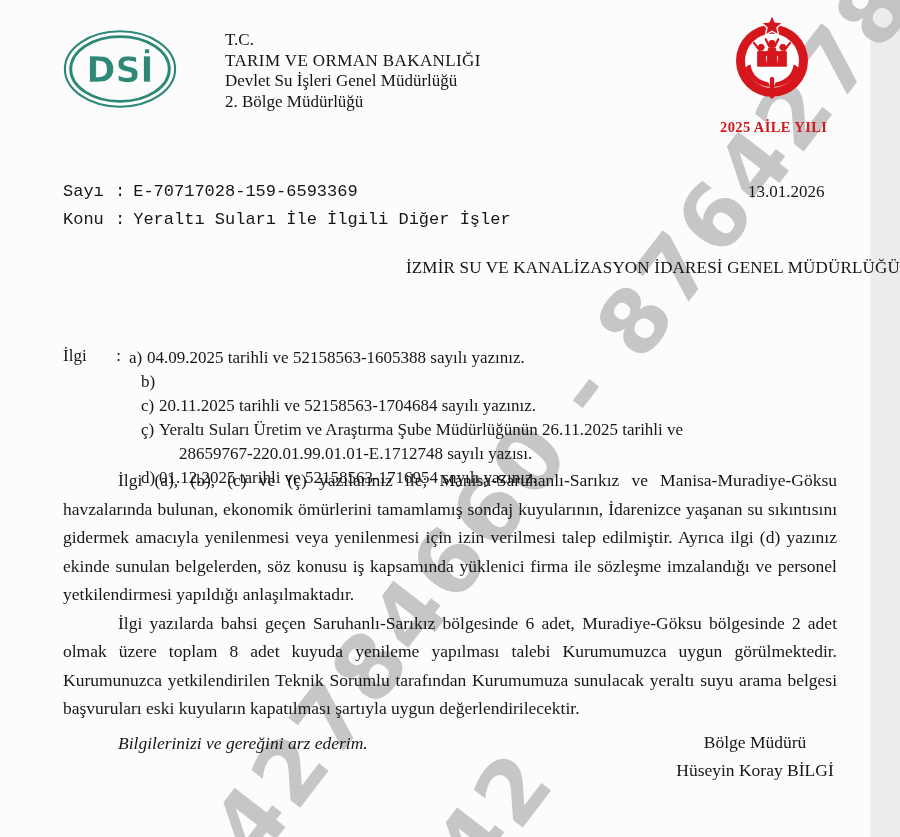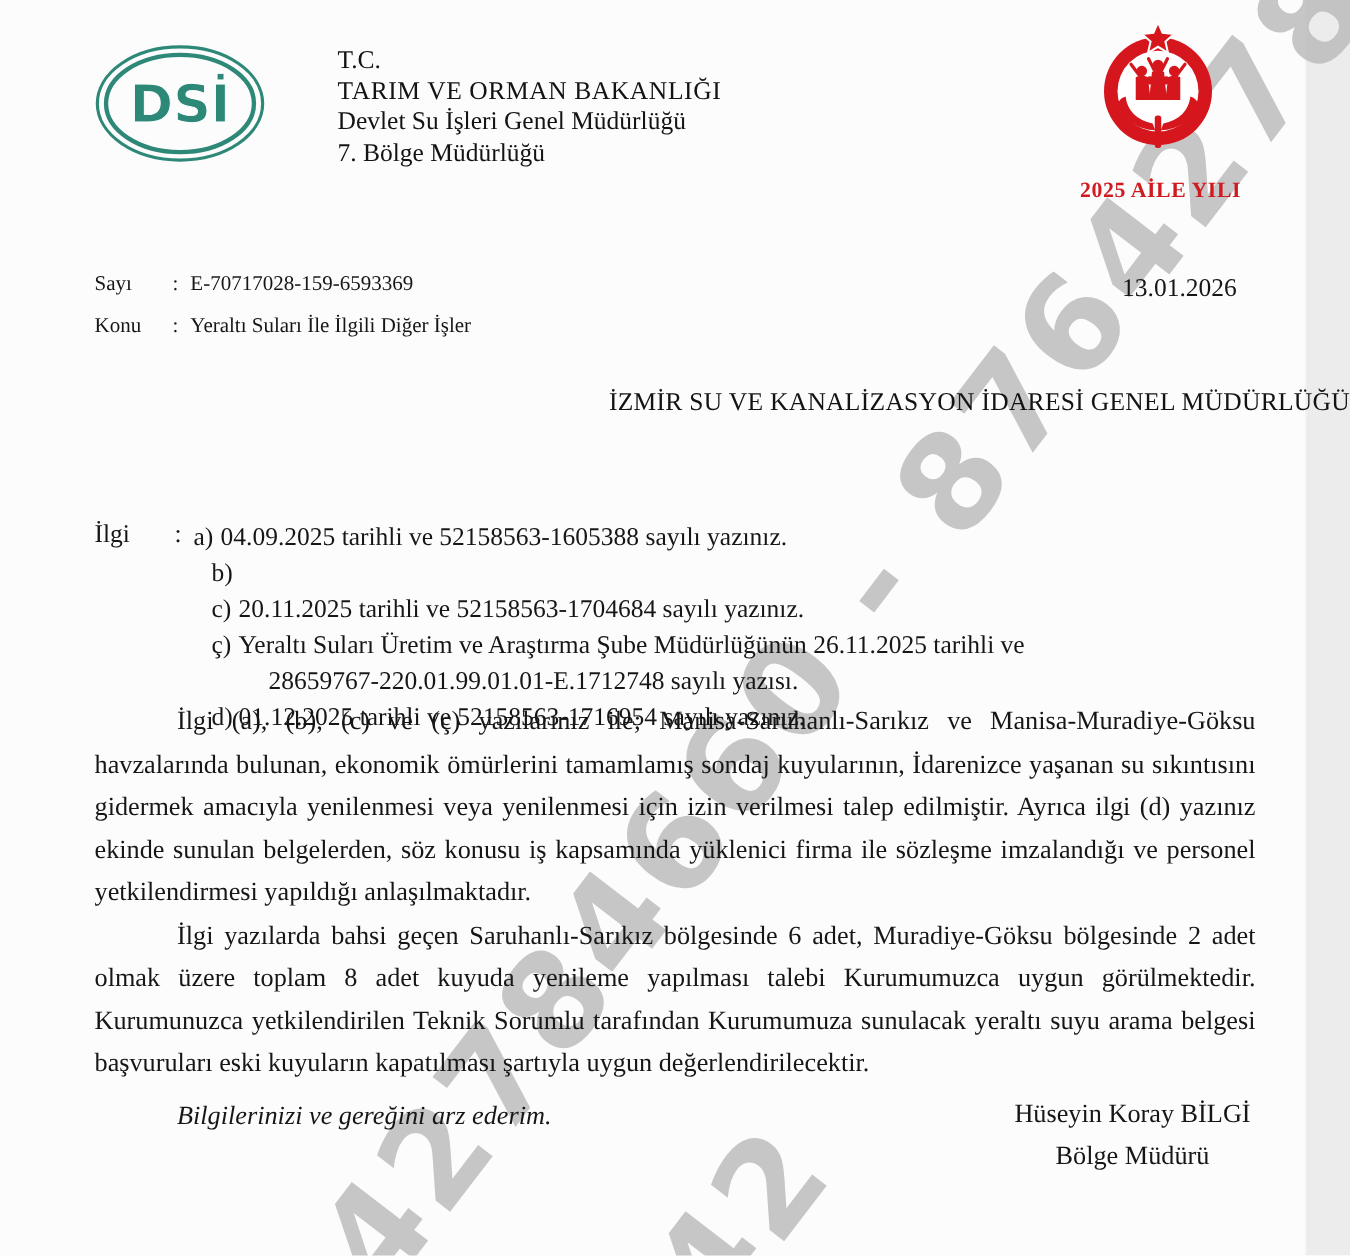--- a/index.html
+++ b/index.html
@@ -31,21 +31,21 @@
   .center-head { position:absolute; left:225px; top:30px; width:490px; 
                  font-size:17px; line-height:20.5px; color:#131313; }
   .center-head .ministry { letter-spacing:.4px; }
 
   .emblem-wrap { position:absolute; left:720px; top:14px; width:104px; text-align:center; }
   .emblem-wrap svg { display:block; margin:0 auto; }
   .emblem-caption { margin-top:15px; font-size:14.5px; font-weight:bold; color:#cf1a20;
                     letter-spacing:.4px; white-space:nowrap; }
 
   
-  .meta-row { position:absolute; left:63px; font-size:14px; display:flex; }
+  .meta-row { position:absolute; left:63px; font-size:17px; display:flex;font-family:Liberation Mono, monospace; }
   .meta-label { display:inline-block; width:52px; }
   .meta-colon { display:inline-block; margin-right:8px; }
   .row-sayi { top:182px; }
   .row-konu { top:210px; }
   .doc-date { position:absolute; left:748px; top:182px; font-size:17px; }
 
   
   .addressee { position:absolute; left:0; top:258px; width:900px; text-align:right;
                font-size:17px; letter-spacing:.2px; color:#131313; }
 
@@ -85,21 +85,21 @@
         <ellipse cx="60" cy="42" rx="57" ry="39" fill="none" stroke="#2e8878" stroke-width="2.2"></ellipse>
         <ellipse cx="60" cy="42" rx="51" ry="33.5" fill="none" stroke="#2e8878" stroke-width="3"></ellipse>
         <text x="60" y="55" font-size="36" font-weight="bold" text-anchor="middle" font-family="DejaVu Sans, sans-serif" fill="#2e8878" stroke="#ffffff" stroke-width=".6">DSİ</text>
       </svg>
     </div>
 
     <div class="center-head">
       <div>T.C.</div>
       <div class="ministry">TARIM VE ORMAN BAKANLIĞI</div>
       <div>Devlet Su İşleri Genel Müdürlüğü</div>
-      <div>7. Bölge Müdürlüğü</div>
+      <div>2. Bölge Müdürlüğü</div>
     </div>
 
     <div class="emblem-wrap">
       <svg viewBox="0 0 100 100" width="90" height="90">
         <circle cx="50" cy="52" r="40" fill="#d6161d"></circle>
         <circle cx="50" cy="52" r="30" fill="#ffffff"></circle>
         <path d="M50 1 l3.4 7.8 8.5 .8 -6.4 5.6 1.9 8.4 -7.4 -4.5 -7.4 4.5 1.9 -8.4 -6.4 -5.6 8.5 -.8 z" fill="#d6161d" stroke="#ffffff" stroke-width="1.5"></path>
 
         <g fill="#d6161d" stroke="#d6161d">
           <circle cx="38" cy="37" r="3.4"></circle>
@@ -167,18 +167,18 @@
       </div>
     </div>
 
     <div class="letter-body">
       <p>İlgi (a), (b), (c) ve (ç) yazılarınız ile; Manisa-Saruhanlı-Sarıkız ve Manisa-Muradiye-Göksu havzalarında bulunan, ekonomik ömürlerini tamamlamış sondaj kuyularının, İdarenizce yaşanan su sıkıntısını gidermek amacıyla yenilenmesi veya yenilenmesi için izin verilmesi talep edilmiştir. Ayrıca ilgi (d) yazınız ekinde sunulan belgelerden, söz konusu iş kapsamında yüklenici firma ile sözleşme imzalandığı ve personel yetkilendirmesi yapıldığı anlaşılmaktadır.</p>
       <p>İlgi yazılarda bahsi geçen Saruhanlı-Sarıkız bölgesinde 6 adet, Muradiye-Göksu bölgesinde 2 adet olmak üzere toplam 8 adet kuyuda yenileme yapılması talebi Kurumumuzca uygun görülmektedir. Kurumunuzca yetkilendirilen Teknik Sorumlu tarafından Kurumumuza sunulacak yeraltı suyu arama belgesi başvuruları eski kuyuların kapatılması şartıyla uygun değerlendirilecektir.</p>
       <p class="closing">Bilgilerinizi ve gereğini arz ederim.</p>
     </div>
 
     <div class="signature">
+      <div>Bölge Müdürü</div>
       <div>Hüseyin Koray BİLGİ</div>
-      <div>Bölge Müdürü</div>
     </div>
 
   </div>
 </div>
 
 </body></html>

